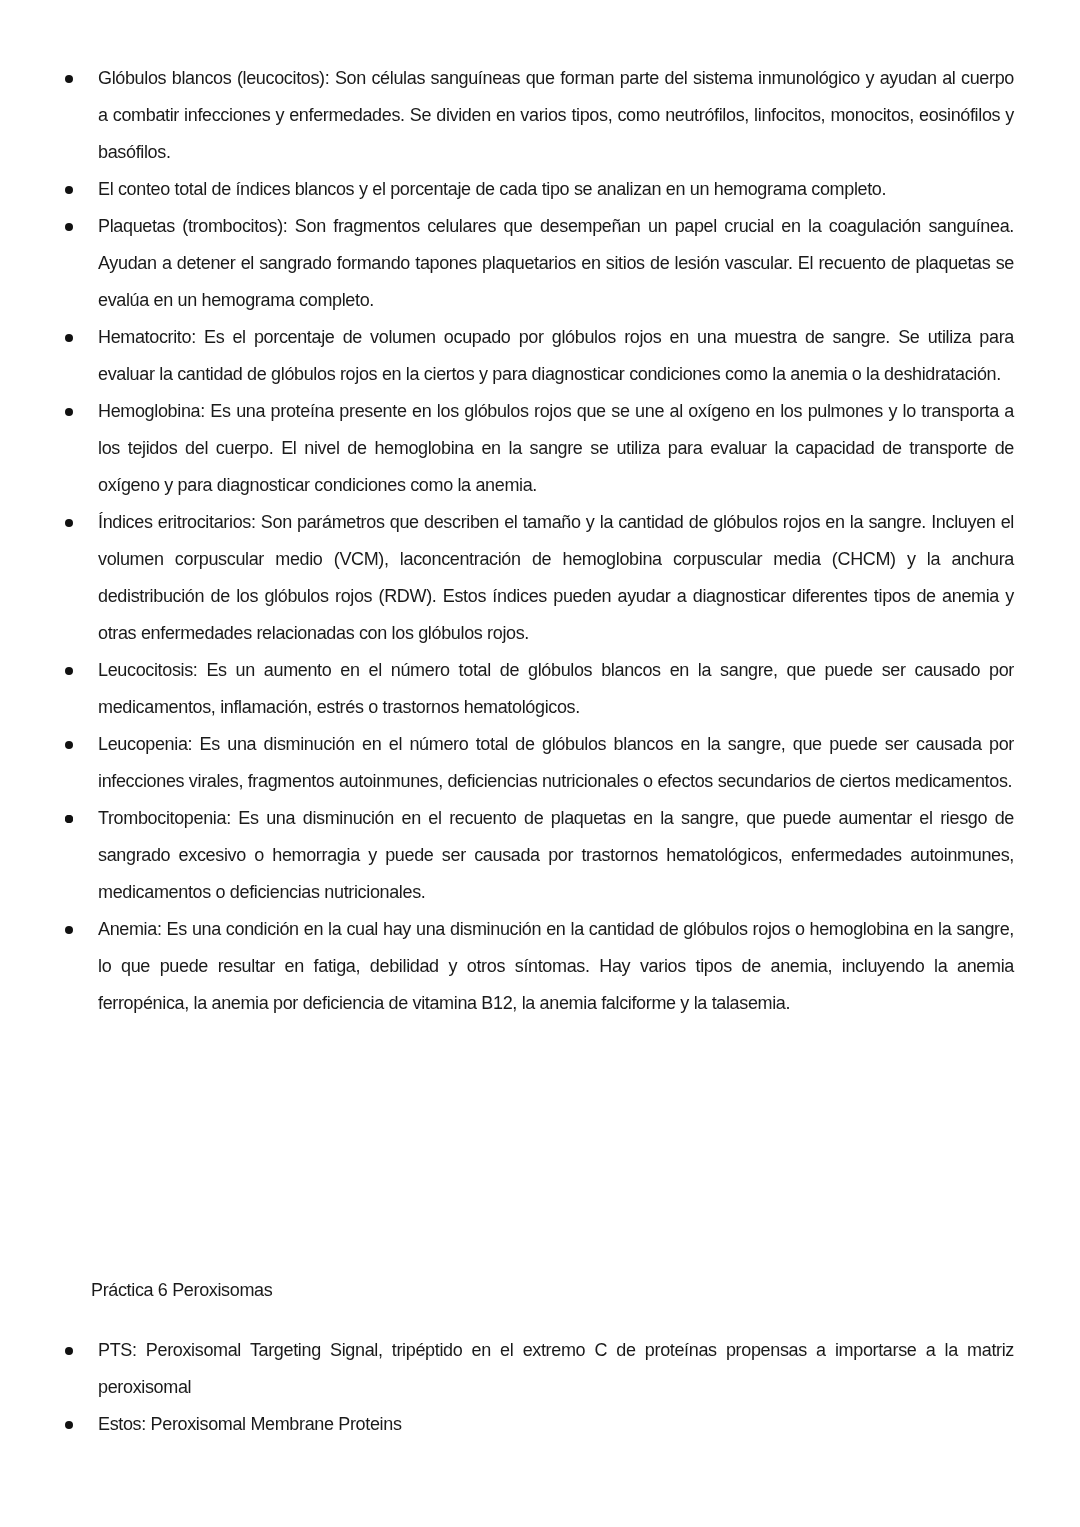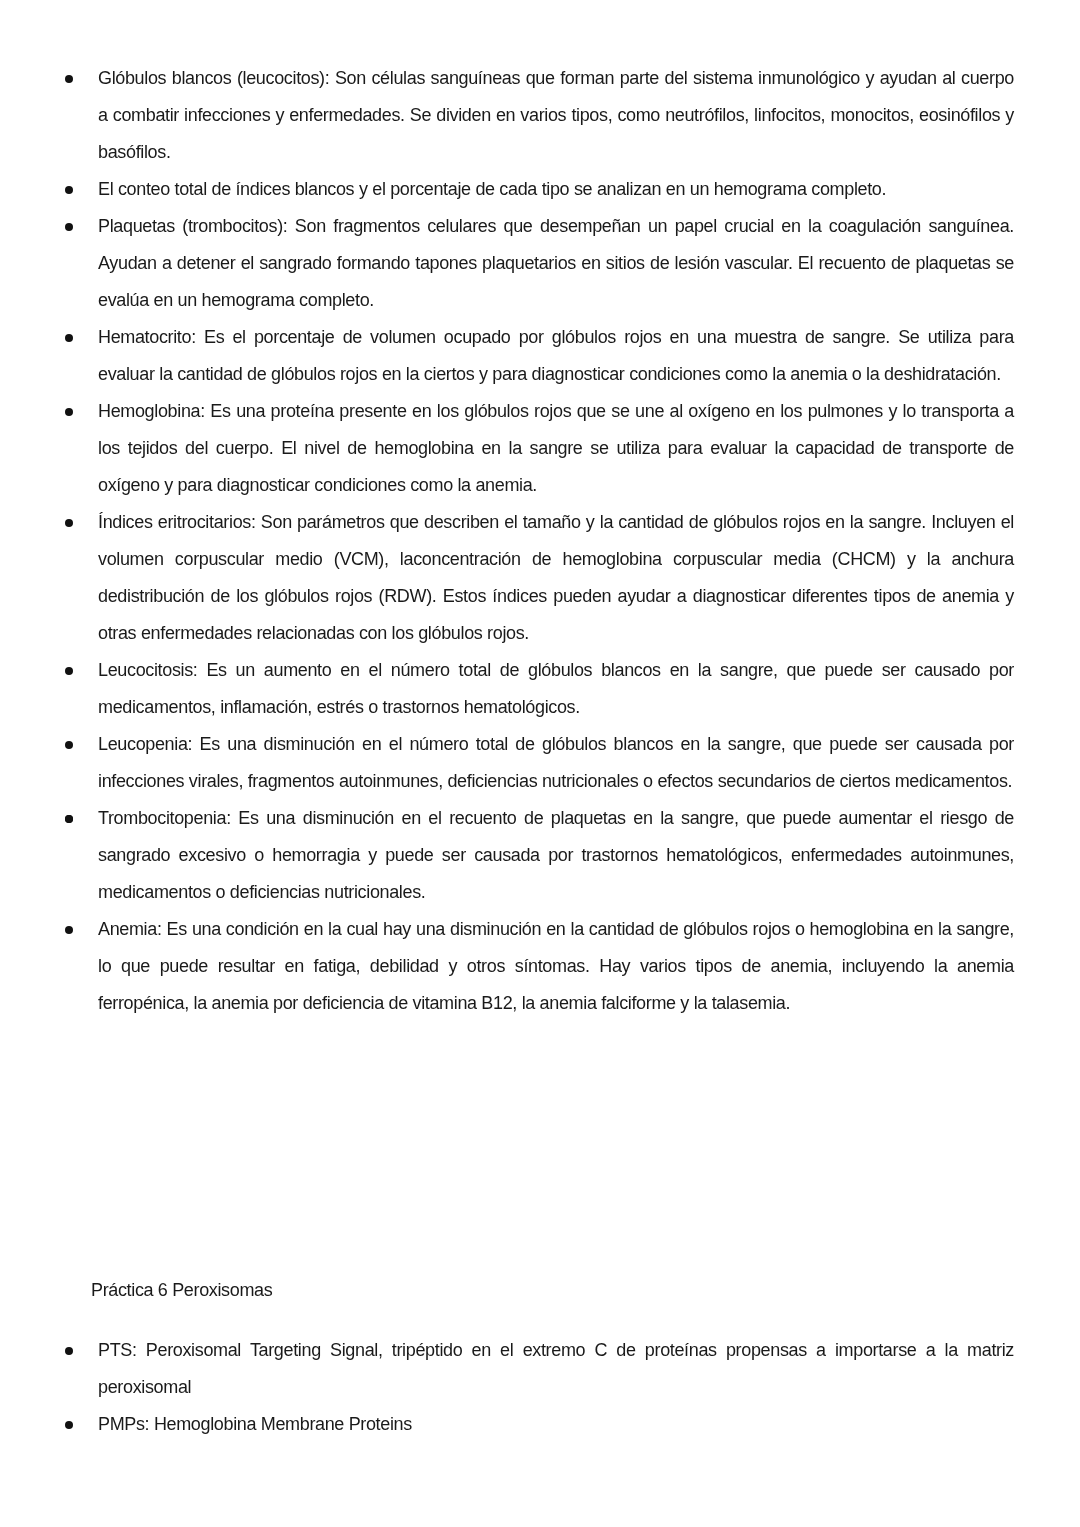--- a/index.html
+++ b/index.html
@@ -73,16 +73,16 @@
     <li><span class="bullet"></span><span>Leucopenia: Es una disminución en el número total de glóbulos blancos en la sangre, que puede ser causada por infecciones virales, fragmentos autoinmunes, deficiencias nutricionales o efectos secundarios de ciertos medicamentos.</span></li>
     <li><span class="bullet"></span></li>
     <li><span class="bullet"></span><span>Trombocitopenia: Es una disminución en el recuento de plaquetas en la sangre, que puede aumentar el riesgo de sangrado excesivo o hemorragia y puede ser causada por trastornos hematológicos, enfermedades autoinmunes, medicamentos o deficiencias nutricionales.</span></li>
     <li><span class="bullet"></span><span>Anemia: Es una condición en la cual hay una disminución en la cantidad de glóbulos rojos o hemoglobina en la sangre, lo que puede resultar en fatiga, debilidad y otros síntomas. Hay varios tipos de anemia, incluyendo la anemia ferropénica, la anemia por deficiencia de vitamina B12, la anemia falciforme y la talasemia.</span></li>
   </ul>
 
   <div class="heading">Práctica 6 Peroxisomas</div>
 
   <ul class="list" id="list-perox">
     <li><span class="bullet"></span><span>PTS: Peroxisomal Targeting Signal, tripéptido en el extremo C de proteínas propensas a importarse a la matriz peroxisomal</span></li>
-    <li><span class="bullet"></span><span>PMPs: Hemoglobina Membrane Proteins</span></li>
+    <li><span class="bullet"></span><span>Estos: Peroxisomal Membrane Proteins</span></li>
   </ul>
 
 </div>
 
 </body></html>

